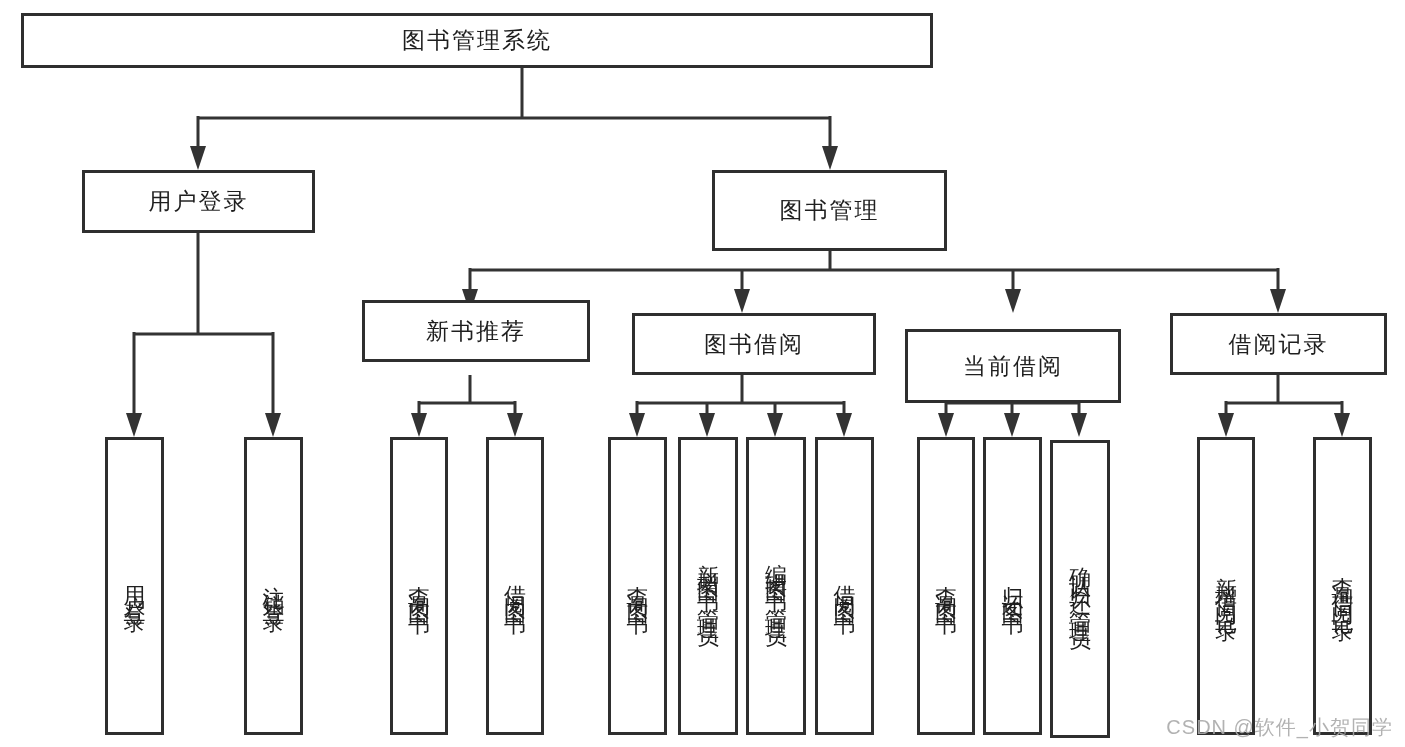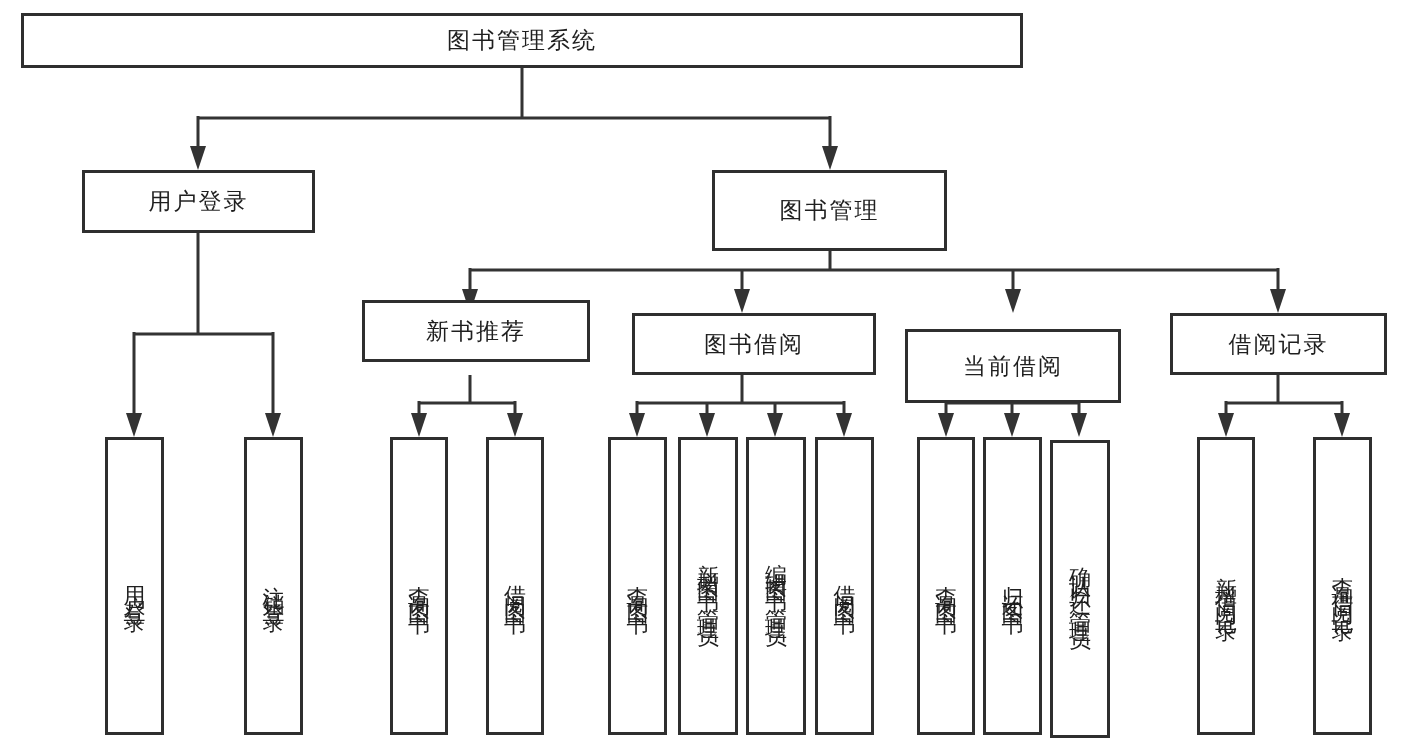--- a/index.html
+++ b/index.html
@@ -71,21 +71,21 @@
       <polygon points="767,413 783,413 775,437"></polygon>
       <polygon points="836,413 852,413 844,437"></polygon>
       <polygon points="938,413 954,413 946,437"></polygon>
       <polygon points="1004,413 1020,413 1012,437"></polygon>
       <polygon points="1071,413 1087,413 1079,437"></polygon>
       <polygon points="1218,413 1234,413 1226,437"></polygon>
       <polygon points="1334,413 1350,413 1342,437"></polygon>
     </g>
   </svg>
 
-  <div class="node h" style="left:21px;top:13px;width:1002px;height:55px">
+  <div class="node h" style="left:21px;top:13px;width:912px;height:55px">
     <span>图书管理系统</span>
   </div>
 
   <div class="node h" style="left:82px;top:170px;width:233px;height:63px">
     <span>用户登录</span>
   </div>
   <div class="node h" style="left:712px;top:170px;width:235px;height:81px">
     <span>图书管理</span>
   </div>
 
@@ -139,13 +139,14 @@
     <span>确认归还（管理员）</span>
   </div>
 
   <div class="node v" style="left:1197px;top:437px;width:58px;height:298px">
     <span>新增借阅记录</span>
   </div>
   <div class="node v" style="left:1313px;top:437px;width:59px;height:298px">
     <span>查询借阅记录</span>
   </div>
 
+  <div class="watermark">CSDN @软件_小贺同学</div>
 </div>
 
 </body></html>

